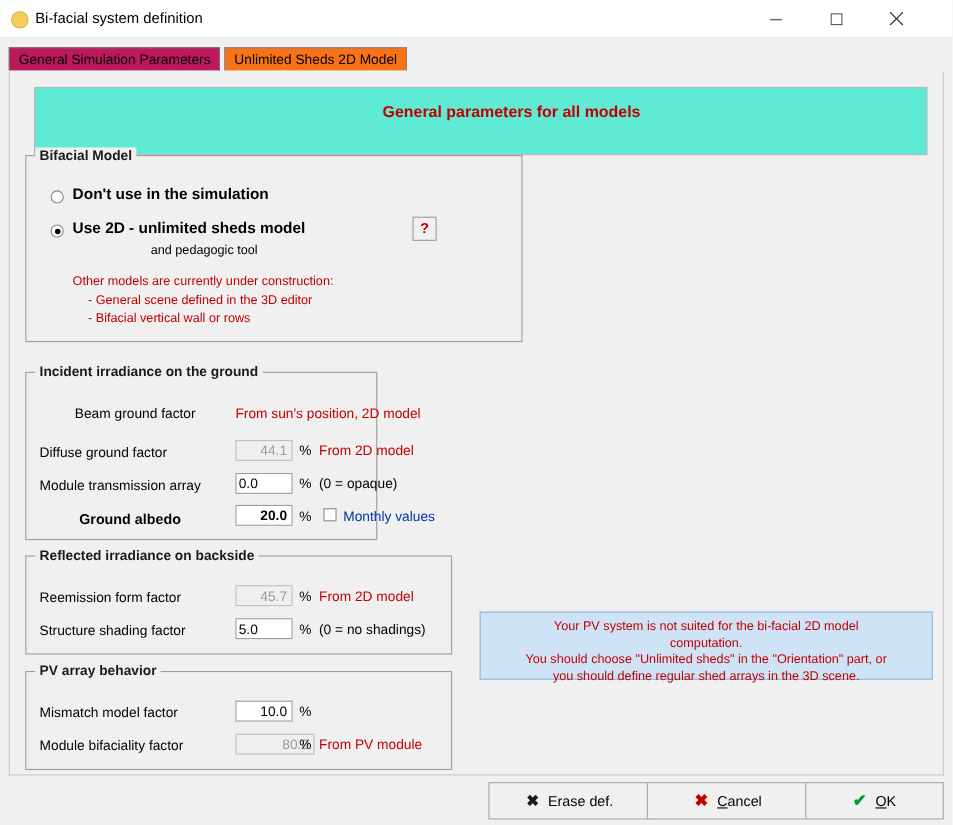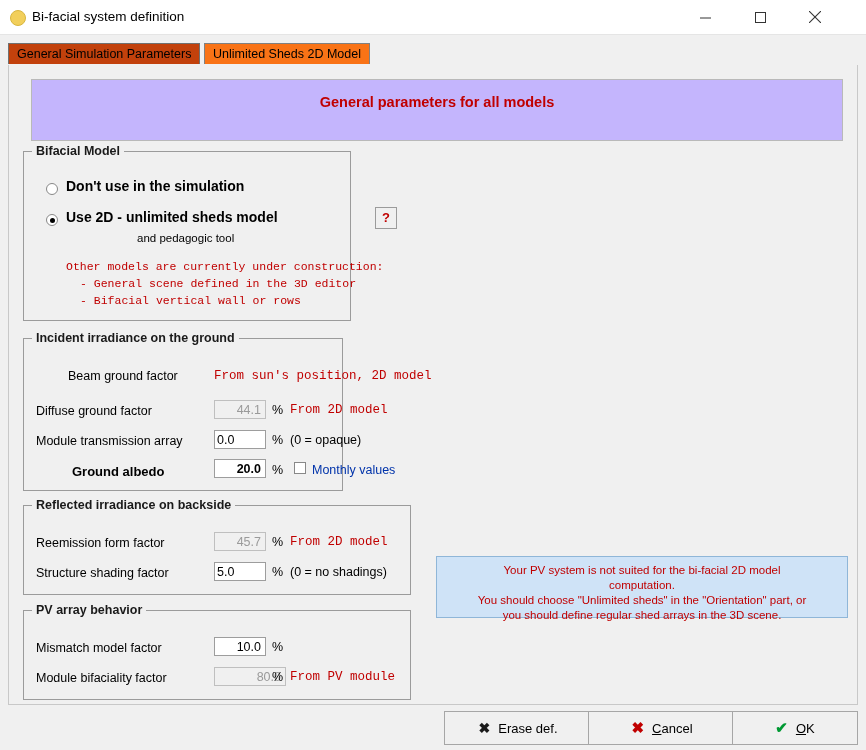--- a/index.html
+++ b/index.html
@@ -74,21 +74,21 @@
     height: 21px;
     line-height: 20px;
     padding: 0 8px;
     font-size: 12.5px;
     background: #f97316;
     border: 1px solid #808080;
     border-bottom: none;
     box-sizing: border-box;
   }
   .tab.active {
-    background: #c2410c;
+    background: #be185d;
     font-weight: normal;
     border-color: #707070;
   }
   .tab1 { left: 0; }
   .tab2 { left: 196px; }
 
   
   .page {
     position: absolute;
     top: 65px; left: 8px;
@@ -98,23 +98,24 @@
     border: 1px solid #c8c8c8;
     border-top: none;
     box-sizing: border-box;
   }
 
   .banner {
     position: absolute;
     left: 22px; top: 14px;
     width: 812px;
     height: 62px;
-    background: #c4b5fd;
+    background: #5eead4;
     border: 1px solid #b9b9b9;
     box-sizing: border-box;
+    padding-left: 28px;
   }
   .banner-text {
     position: absolute;
     width: 100%;
     top: 14px;
     text-align: center;
     font-size: 14.5px;
     font-weight: bold;
     color: #c00000;
   }
@@ -130,33 +131,33 @@
     position: absolute;
     top: -8px;
     left: 8px;
     padding: 0 4px;
     background: #f0f0f0;
     font-size: 12.5px;
     font-weight: bold;
     color: #1a1a1a;
   }
 
-  .g-bifacial  { left: 14px; top: 86px;  width: 328px; height: 170px; }
+  .g-bifacial  { left: 14px; top: 76px;  width: 452px; height: 170px; }
   .g-incident  { left: 14px; top: 273px; width: 320px; height: 153px; }
   .g-reflected { left: 14px; top: 440px; width: 388px; height: 90px;  }
   .g-pvarray   { left: 14px; top: 545px; width: 388px; height: 90px;  }
 
   .lbl {
     position: absolute;
     font-size: 12.5px;
     color: #000;
     white-space: nowrap;
   }
   .lbl-bold { font-weight: bold; margin-left: 36px; }
-  .lbl-red  { color: #c00000; font-family: Liberation Mono, monospace; }
+  .lbl-red  { color: #c00000; }
   .lbl-blue { color: #0033aa; }
   .lbl-small { font-size: 11.5px; }
 
   
   .radio {
     position: absolute;
     width: 12px; height: 12px;
     border: 1px solid #888;
     border-radius: 50%;
     background: #fff;

